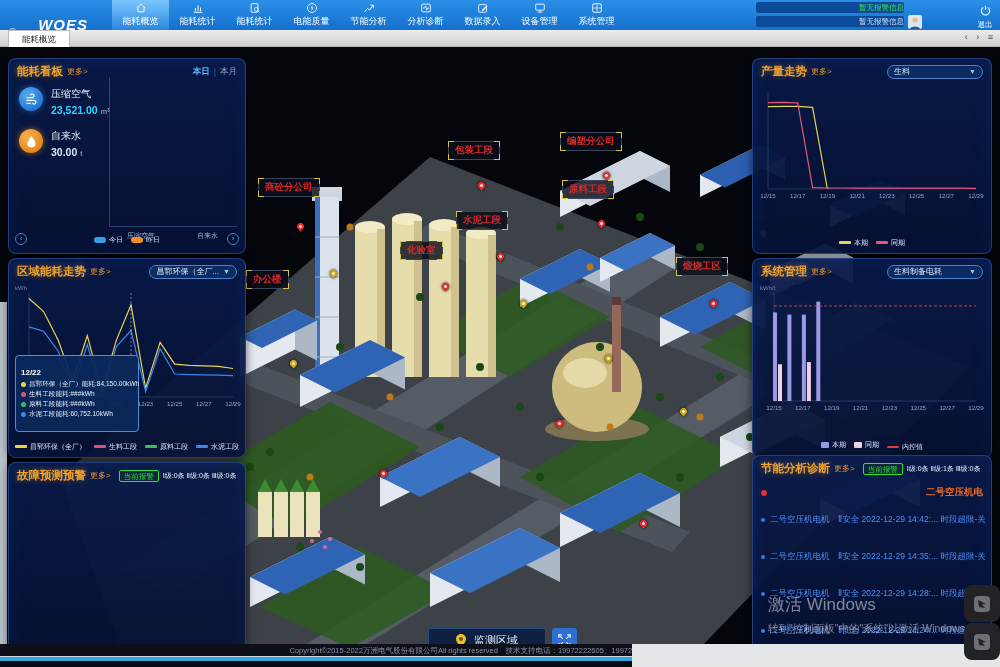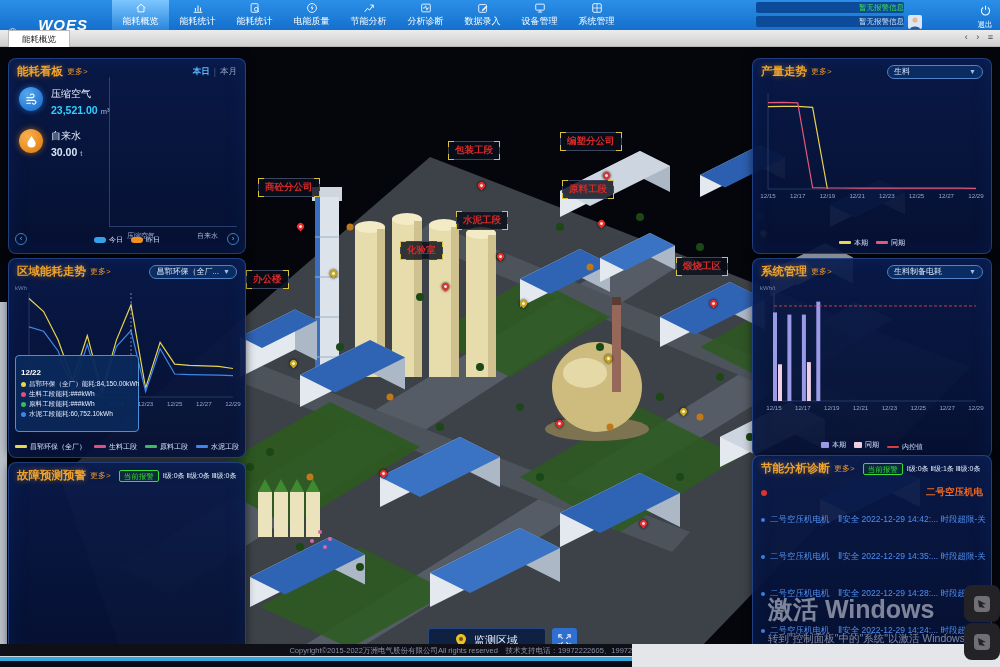--- a/index.html
+++ b/index.html
@@ -115,21 +115,21 @@
 
   
   .monitor-btn{position:absolute;left:428px;top:581px;width:118px;height:25px;z-index:7;
     background:rgba(10,30,66,.92);border:1px solid rgba(80,130,220,.4);border-radius:3px;
     display:flex;align-items:center;justify-content:center;gap:8px;color:#e8f0ff;font-size:11px;cursor:pointer;}
   .fs-btn{position:absolute;left:552px;top:581px;width:25px;height:25px;z-index:7;background:#2f6fd0;
     border-radius:3px;display:flex;align-items:center;justify-content:center;cursor:pointer;}
 
   
   .watermark{position:absolute;left:768px;top:546px;z-index:9;color:rgba(225,230,240,.55);pointer-events:none;}
-  .wm1{font-size:25px;font-weight:bold;} .wm2{font-size:10.5px;margin-top:6px;}
+  .wm1{font-size:17px;} .wm2{font-size:10.5px;margin-top:6px;}
 
   
   .footer{position:absolute;left:0;top:644px;width:1000px;height:13px;background:#0f0f18;z-index:20;}
   .copyright{color:#8a92a8;font-size:7.5px;text-align:center;line-height:13px;white-space:nowrap;}
   .hairline{position:absolute;left:0;top:656px;width:1000px;height:1px;background:#cfd4da;z-index:20;}
   .cyanline{position:absolute;left:0;top:657px;width:1000px;height:4px;background:#2fa8e0;z-index:20;}
   .darkedge{position:absolute;left:0;top:661px;width:1000px;height:6px;background:#0a0a12;z-index:20;}
   .white-corner{position:absolute;left:632px;top:644px;width:368px;height:23px;background:#e4e6ea;z-index:21;}
   .float-btn{position:absolute;left:964px;width:36px;height:37px;background:#232327;border-radius:8px;
     z-index:30;display:flex;align-items:center;justify-content:center;cursor:pointer;}

